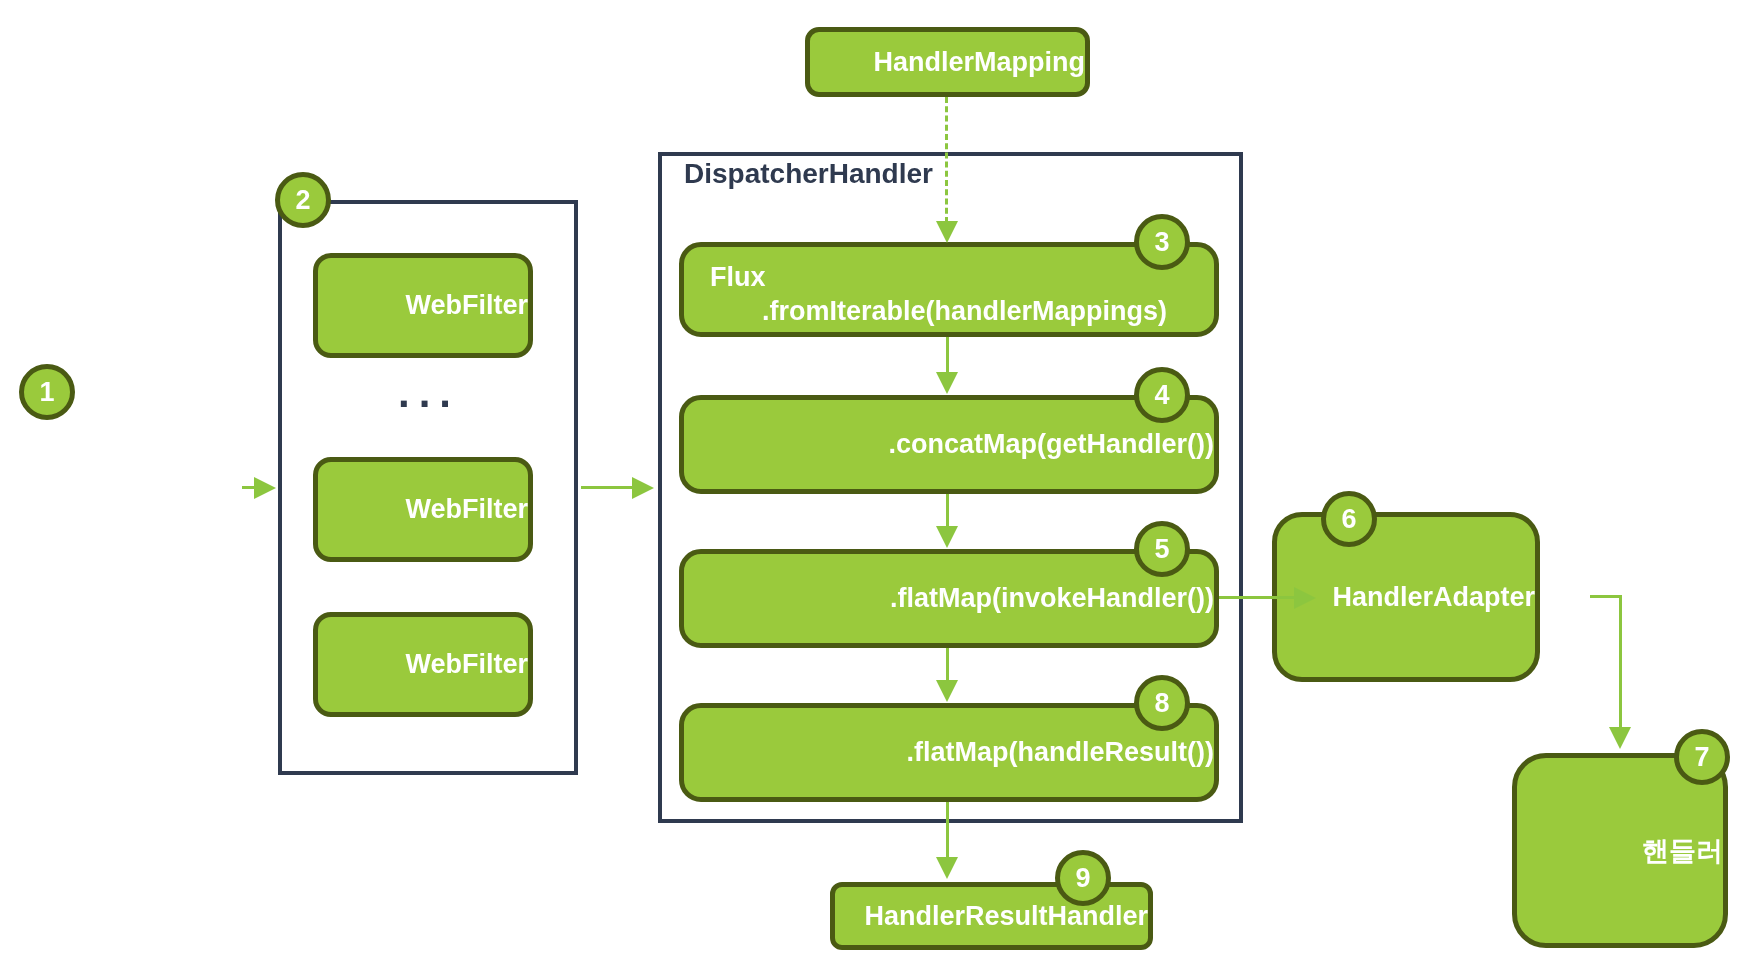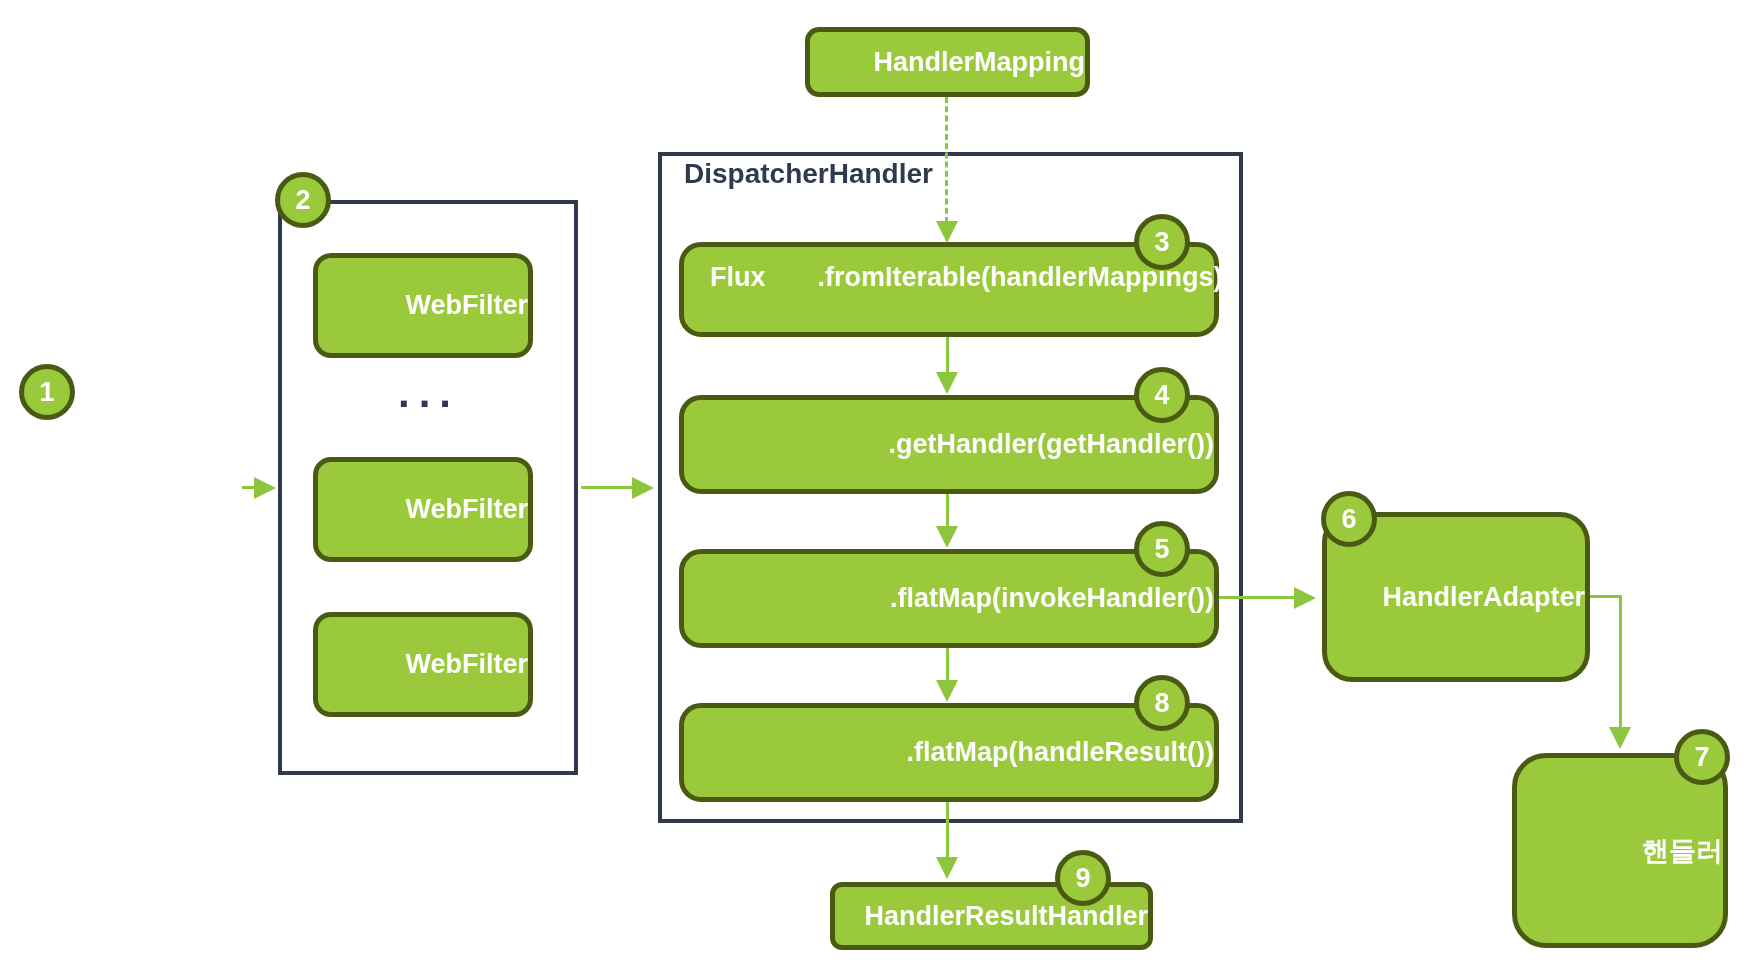--- a/index.html
+++ b/index.html
@@ -10,21 +10,21 @@
   
   .gbox{
     position:absolute;box-sizing:border-box;
     background:var(--node-fill);
     border:5px solid var(--node-border);
     display:flex;align-items:center;justify-content:flex-end;
     color:var(--label-white);font-weight:bold;font-size:27px;
   }
   .gbox .glabel{white-space:nowrap;}
   
-  .flux-box{align-items:flex-start;justify-content:flex-start;padding:13px 0 0 26px;line-height:34px;}
+  .flux-box{flex-direction:column;align-items:flex-start;justify-content:flex-start;padding:13px 0 0 26px;line-height:34px;}
   .flux-indent{margin-left:52px;}
   
   .outline-box{
     position:absolute;box-sizing:border-box;background:transparent;
     border:4px solid var(--outline-navy);
   }
   .container-title{
     position:absolute;color:var(--outline-navy);font-weight:bold;font-size:28px;white-space:nowrap;
   }
   
@@ -62,21 +62,21 @@
   <div class="gbox" style="left:805px;top:27px;width:285px;height:70px;border-radius:14px;">
     <span class="glabel">HandlerMapping</span>
   </div>
 
   <div class="gbox flux-box" style="left:679px;top:242px;width:540px;height:95px;border-radius:22px;">
     <span class="glabel">Flux</span>
     <span class="glabel flux-indent">.fromIterable(handlerMappings)</span>
   </div>
 
   <div class="gbox" style="left:679px;top:395px;width:540px;height:99px;border-radius:22px;">
-    <span class="glabel">.getHandler(getHandler())</span>
+    <span class="glabel">.concatMap(getHandler())</span>
   </div>
 
   <div class="gbox" style="left:679px;top:549px;width:540px;height:99px;border-radius:22px;">
     <span class="glabel">.flatMap(invokeHandler())</span>
   </div>
 
   <div class="gbox" style="left:679px;top:703px;width:540px;height:99px;border-radius:22px;">
     <span class="glabel">.flatMap(handleResult())</span>
   </div>
 
@@ -89,21 +89,21 @@
     <span class="glabel">WebFilter</span>
   </div>
   <div class="ellipsis" style="left:398px;top:372px;">...</div>
   <div class="gbox" style="left:313px;top:457px;width:220px;height:105px;border-radius:18px;">
     <span class="glabel">WebFilter</span>
   </div>
   <div class="gbox" style="left:313px;top:612px;width:220px;height:105px;border-radius:18px;">
     <span class="glabel">WebFilter</span>
   </div>
 
-  <div class="gbox" style="left:1322px;top:512px;width:268px;height:170px;border-radius:30px;">
+  <div class="gbox" style="left:1272px;top:512px;width:268px;height:170px;border-radius:30px;">
     <span class="glabel">HandlerAdapter</span>
   </div>
 
   <div class="gbox" style="left:1512px;top:753px;width:216px;height:195px;border-radius:34px;">
     <span class="glabel">핸들러</span>
   </div>
 
   <div class="vdash" style="left:945px;top:97px;height:126px;"></div>
   <div class="tri-down" style="left:936px;top:221px;"></div>
 

